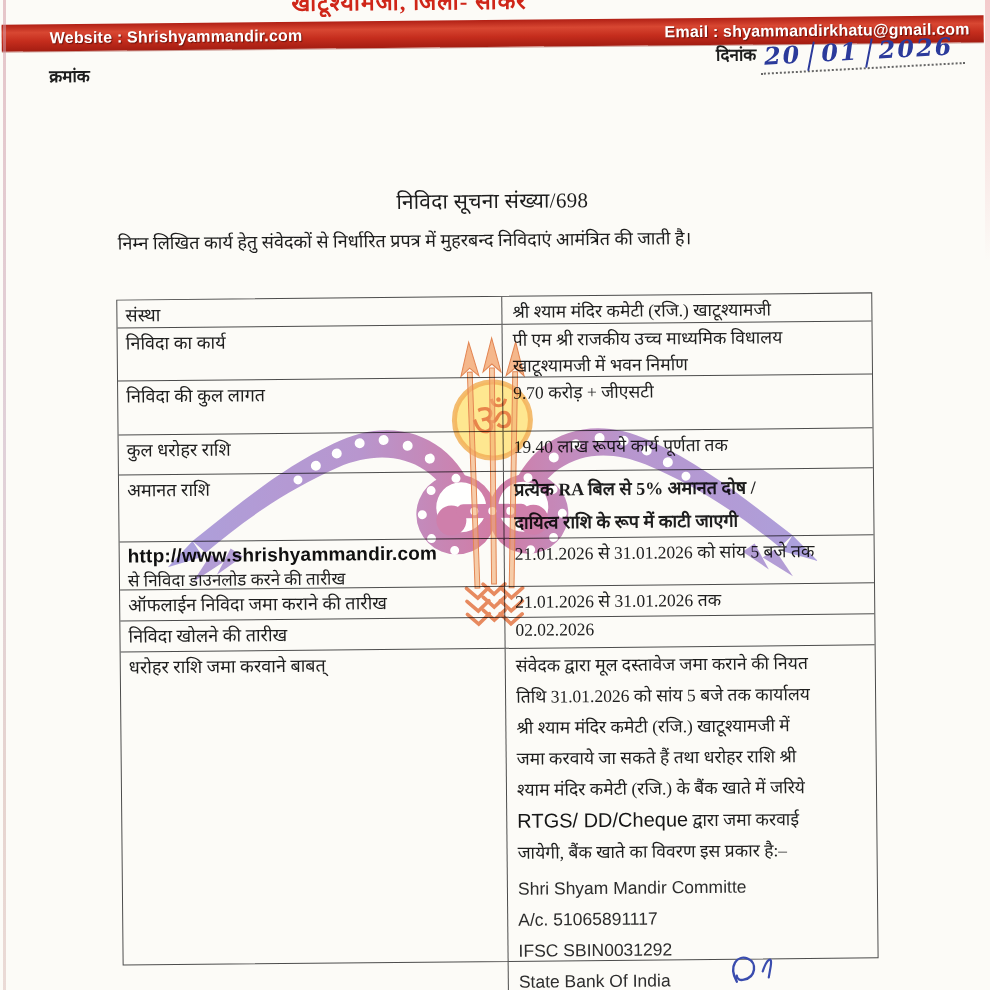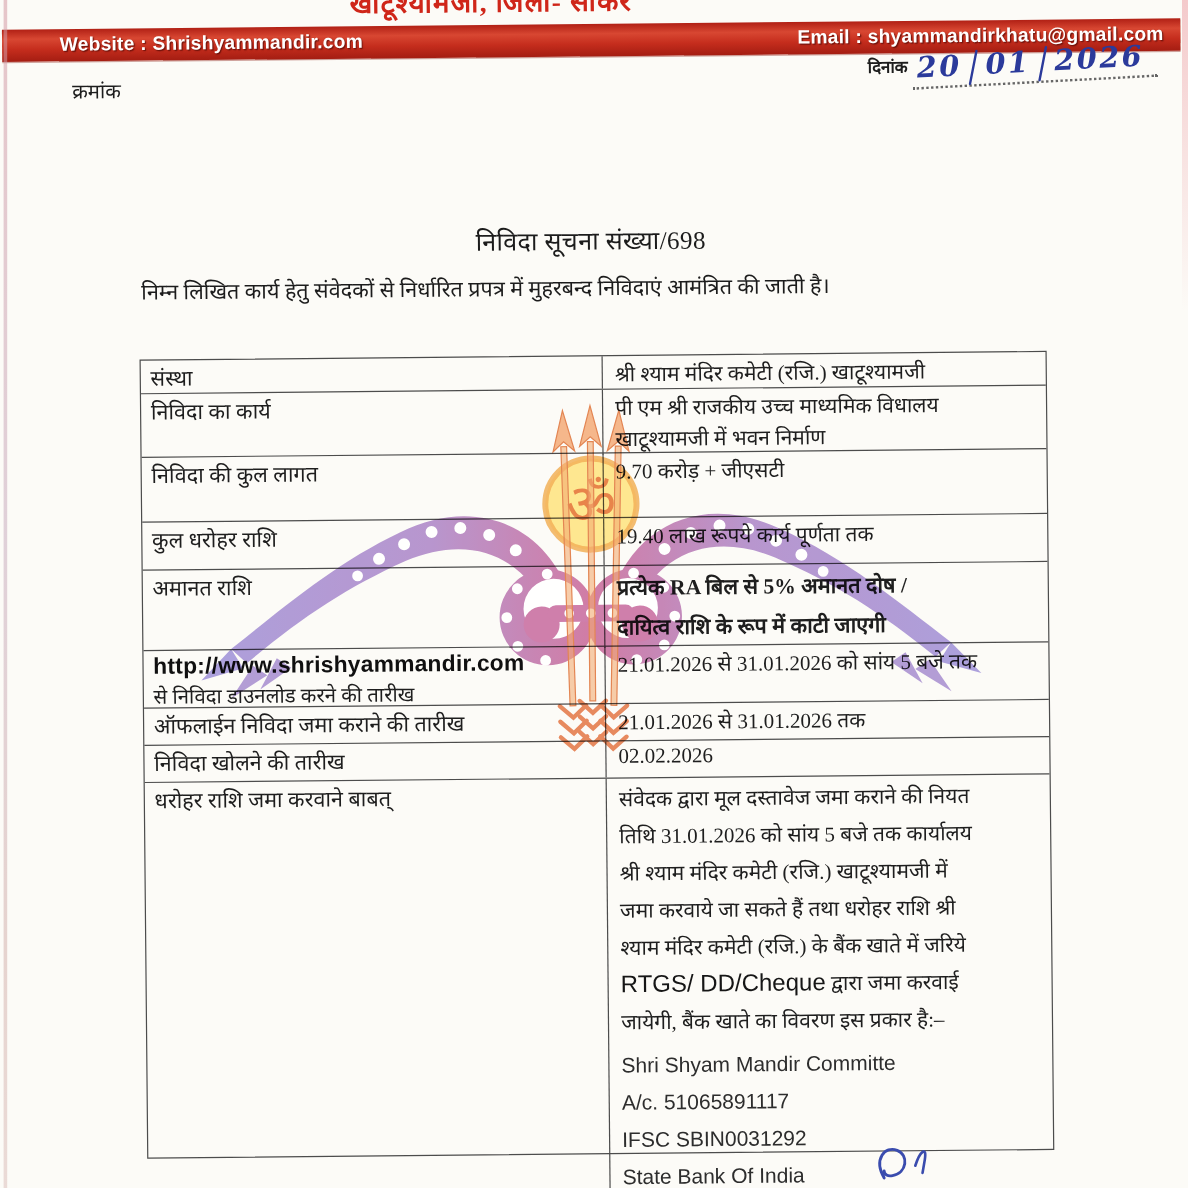--- a/index.html
+++ b/index.html
@@ -25,25 +25,25 @@
   
   .banner{position:absolute;left:6px;top:20px;width:982px;height:27px;
     background:linear-gradient(180deg,#b12015,#d84732 30%,#c52d1d 62%,#a41d12);
     box-shadow:0 1px 0 rgba(140,30,20,.4);
     display:flex;justify-content:space-between;align-items:center;
     font-family:"Liberation Sans","DejaVu Sans",sans-serif;font-weight:bold;font-size:16px;
     color:#ffffff;}
   .banner .website{margin-left:48px;text-shadow:1px 1px 1px rgba(80,10,5,.75);letter-spacing:.2px;}
   .banner .email{margin-right:14px;text-shadow:1px 1px 1px rgba(80,10,5,.75);letter-spacing:.2px;}
 
-  .serial{position:absolute;left:64px;top:60px;font-size:17px;font-weight:normal;color:#1d1d1d;}
+  .serial{position:absolute;left:53px;top:60px;font-size:17px;font-weight:bold;color:#1d1d1d;}
 
   
   .dateline{position:absolute;right:22px;top:40px;display:flex;align-items:flex-end;}
-  .date-label{font-size:14px;font-weight:bold;padding-bottom:5px;color:#1d1d1d;}
+  .date-label{font-size:17px;font-weight:bold;padding-bottom:5px;color:#1d1d1d;}
   .handwrite{display:flex;align-items:flex-end;margin-left:4px;
     color:#2b3a9b;font-style:italic;font-weight:bold;font-size:24px;letter-spacing:2px;
     border-bottom:2px dotted #666;padding:0 10px 2px 4px;transform:rotate(-2.5deg);
     font-family:"DejaVu Serif",serif;}
   .hw-sep{width:2px;height:30px;background:#2b3a9b;transform:rotate(14deg);
     margin:0 9px -3px 9px;border-radius:2px;}
 
   .title{position:absolute;top:186px;left:0;width:100%;text-align:center;
     font-size:21px;color:#1c1c1c;letter-spacing:.3px;}
   .intro{position:absolute;top:227px;left:120px;font-size:18px;color:#1c1c1c;white-space:nowrap;}

